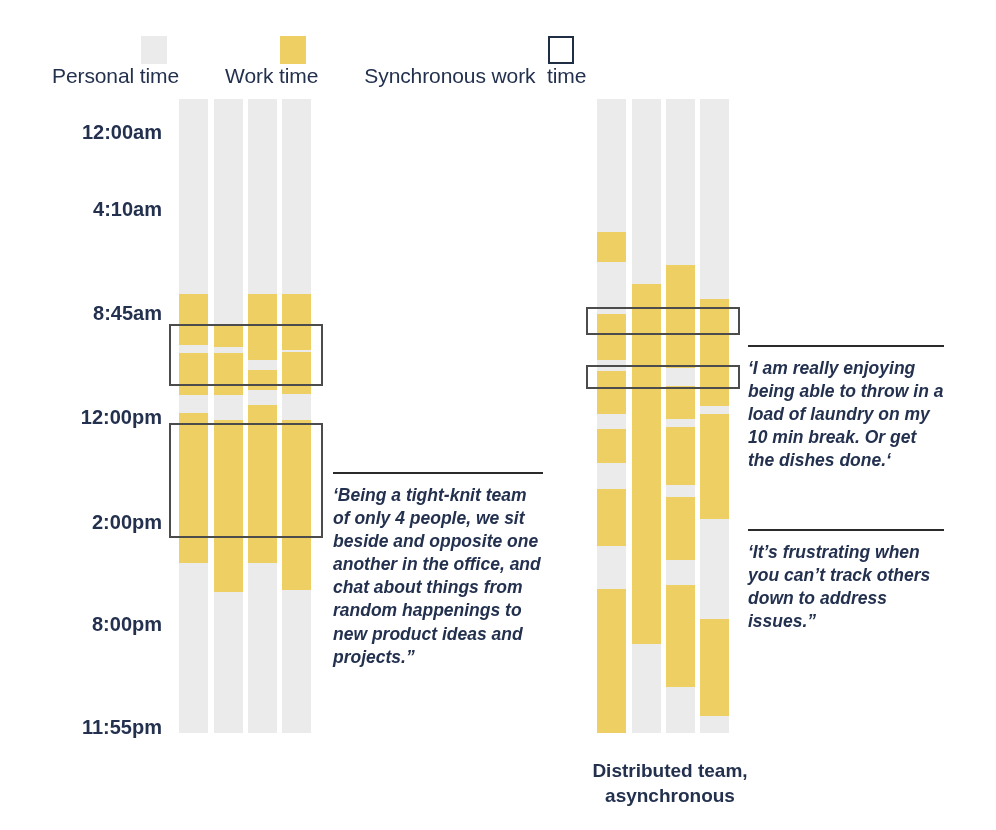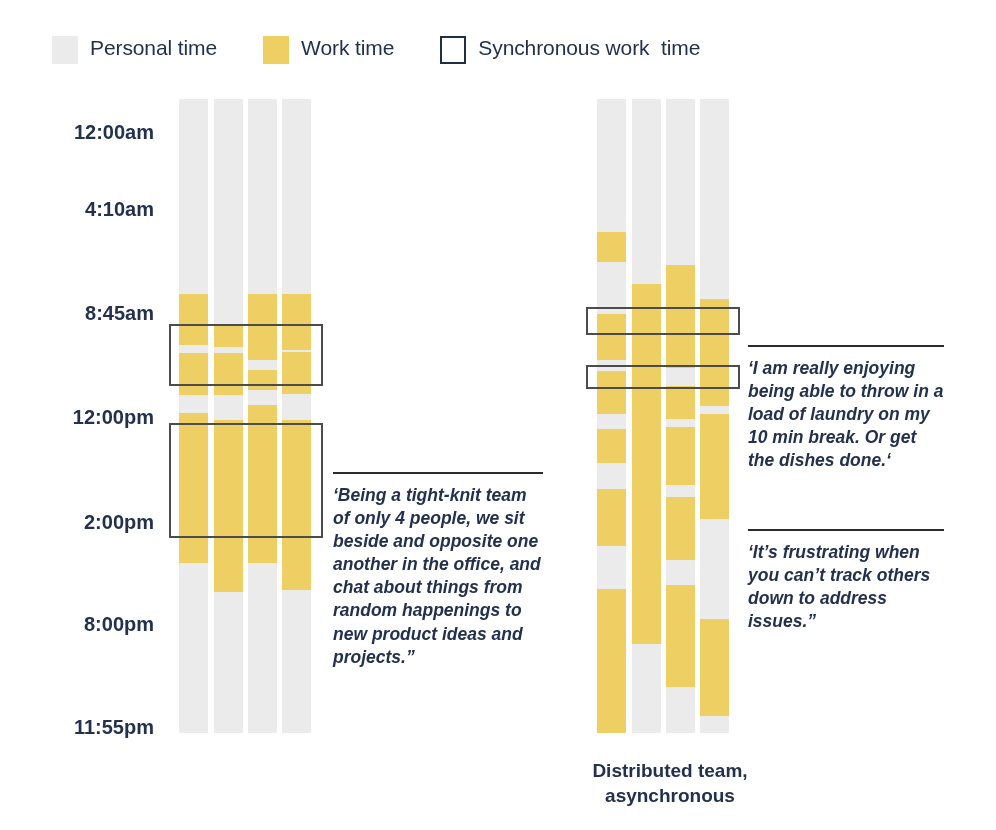--- a/index.html
+++ b/index.html
@@ -8,29 +8,29 @@
     width: 996px; height: 830px;
     background: #ffffff;
     font-family: "Liberation Sans", sans-serif;
     color: #1f3050;
     overflow: hidden;
   }
   #root { position: relative; width: 996px; height: 830px; }
 
   
   .legend { position: absolute; left: 52px; top: 36px; display: flex; align-items: center; }
-  .legend-item { display: flex; align-items: flex-start; margin-right: 46px; }
+  .legend-item { display: flex; align-items: flex-end; margin-right: 46px; flex-direction: column; }
   .legend-swatch { width: 26px; height: 28px; margin-right: 12px; flex: none; }
   .legend-swatch.personal { background: #ebebeb; }
   .legend-swatch.work { background: #eecf63; }
   .legend-swatch.sync { background: #ffffff; border: 2.5px solid #1f2d45; }
   .legend-label { font-size: 21px; font-weight: 400; color: #23314f; white-space: pre; letter-spacing: -0.1px; }
 
   
-  .axis { position: absolute; left: 0; top: 0; width: 170px; height: 830px; }
+  .axis { position: absolute; left: 8px; top: 0; width: 170px; height: 830px; }
   .axis-tick { position: absolute; right: 16px; font-size: 20px; font-weight: 700; color: #23314f; white-space: nowrap; }
 
   
   .panel { position: absolute; top: 0; }
   .col { position: absolute; width: 29px; background: #ebebeb; }
   .seg { position: absolute; left: 0; width: 29px; background: #eecf63; }
   .syncbox { position: absolute; border: 2.5px solid #4c4c4c; background: transparent; }
 
   
   .quote { position: absolute; }

